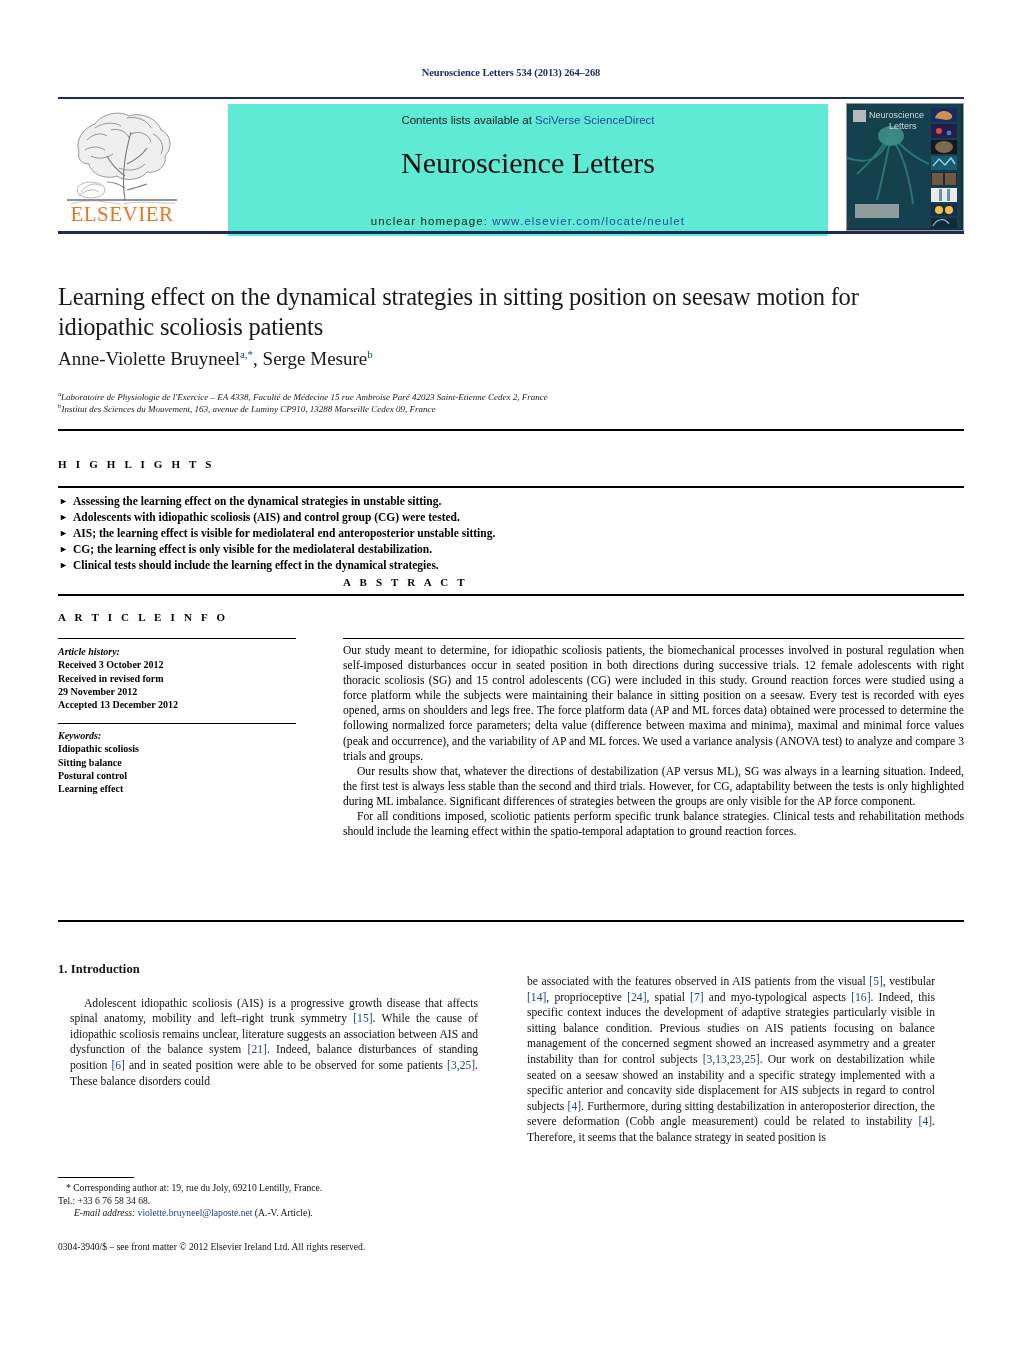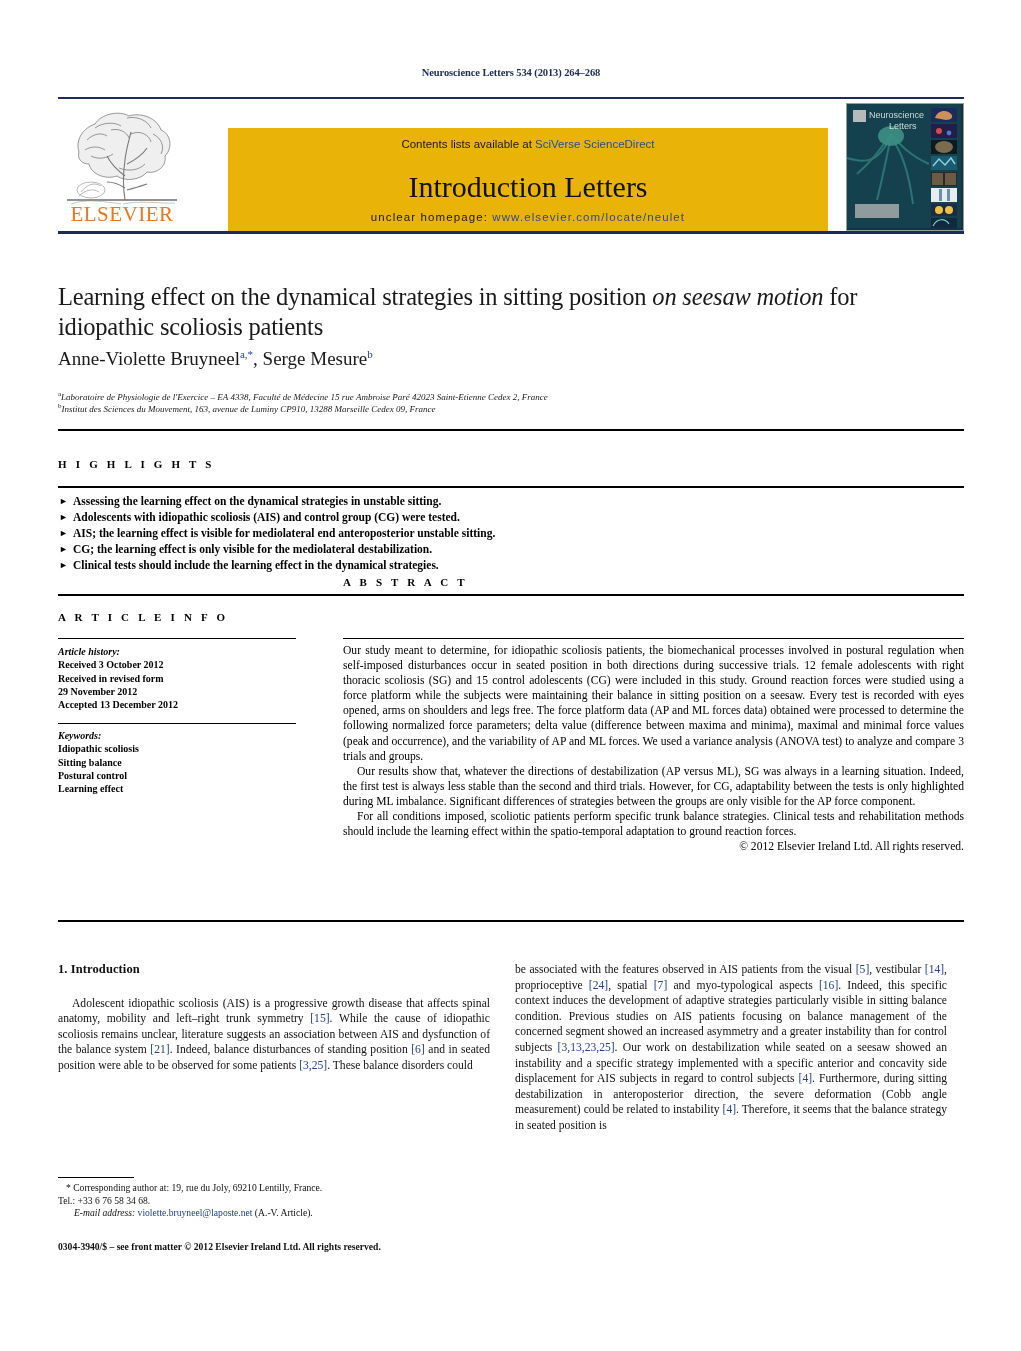--- a/index.html
+++ b/index.html
@@ -82,23 +82,22 @@
     font-family: "Liberation Serif", serif;
     font-size: 21px;
     letter-spacing: 0.5px;
     color: #e87722;
   }
   .banner-center {
     position: absolute;
     left: 170px;
     top: 2px;
     width: 600px;
-    height: 104px;
-    background: #eab308;
-    margin-top: 24px;
+    height: 132px;
+    background: #5eead4;
   }
   .contents-line {
     position: absolute;
     top: 10px;
     left: 0;
     width: 600px;
     text-align: center;
     font-family: "Liberation Sans", sans-serif;
     font-size: 11.5px;
     color: #1a1a1a;
@@ -143,21 +142,21 @@
     position: absolute;
     top: 282px;
     left: 0;
     width: 895px;
     font-family: "Liberation Serif", serif;
     font-size: 24.5px;
     line-height: 30px;
     color: #1a1a1a;
     letter-spacing: -0.2px;
   }
-  .title .it { font-style: italic; }
+  .title .it { }
   .authors {
     position: absolute;
     top: 348px;
     left: 0;
     width: 895px;
     font-family: "Liberation Serif", serif;
     font-size: 19px;
     color: #1a1a1a;
   }
   .authors sup { font-size: 11px; color: #23408e; }
@@ -322,21 +321,21 @@
     color: #111;
   }
   .col-left  { left: 0px; }
   .col-right { left: 457px; }
   .section-head {
     font-size: 12.5px;
     font-weight: bold;
     margin: 0 0 18px 0;
     letter-spacing: 0.1px;
   }
-  .col p { margin: 0; }
+  .col p { margin: 12px; }
   .ref { color: #23408e; }
 
   
   .fn-rule {
     position: absolute;
     left: 0;
     top: 1177px;
     width: 76px;
     height: 1px;
     background: #000;
@@ -356,21 +355,20 @@
   .link-blue { color: #23408e; }
   .issn-block {
     position: absolute;
     left: 0;
     top: 1241px;
     width: 440px;
     font-family: "Liberation Serif", serif;
     font-size: 9.6px;
     line-height: 12.6px;
     color: #111;
-    font-weight: bold;
   }
   .doi { color: #23408e; }
 </style>
 </head>
 <body>
 
 <div id="page">
   <div class="sheet">
 
     <div class="running-head">Neuroscience Letters 534 (2013) 264–268</div>
@@ -410,21 +408,21 @@
             <path d="M62 100 C80 96 100 100 114 99"></path>
           </g>
         </svg>
         <div class="elsevier-word">ELSEVIER</div>
       </div>
 
       <div class="banner-center">
         <div class="contents-line">
           <span>Contents lists available at </span><span class="sd-link">SciVerse ScienceDirect</span>
         </div>
-        <div class="journal-name">Introduction Letters</div>
+        <div class="journal-name">Neuroscience Letters</div>
         <div class="homepage-line">
           <span>unclear homepage: </span><span class="hp-link">www.elsevier.com/locate/neulet</span>
         </div>
       </div>
 
       <div class="cover-thumb">
         <svg width="114" height="124" viewBox="0 0 114 124">
           <rect x="0" y="0" width="114" height="124" fill="#14414d"></rect>
           <g fill="none" stroke="#2f7d7a" stroke-width="2" opacity="0.85">
             <path d="M10 70 C26 56 34 44 44 30"></path>
@@ -528,21 +526,20 @@
       <div>Idiopathic scoliosis</div>
       <div>Sitting balance</div>
       <div>Postural control</div>
       <div>Learning effect</div>
     </div>
 
     <div class="abstract">
       <p>Our study meant to determine, for idiopathic scoliosis patients, the biomechanical processes involved in postural regulation when self-imposed disturbances occur in seated position in both directions during successive trials. 12 female adolescents with right thoracic scoliosis (SG) and 15 control adolescents (CG) were included in this study. Ground reaction forces were studied using a force platform while the subjects were maintaining their balance in sitting position on a seesaw. Every test is recorded with eyes opened, arms on shoulders and legs free. The force platform data (AP and ML forces data) obtained were processed to determine the following normalized force parameters; delta value (difference between maxima and minima), maximal and minimal force values (peak and occurrence), and the variability of AP and ML forces. We used a variance analysis (ANOVA test) to analyze and compare 3 trials and groups.</p>
       <p>Our results show that, whatever the directions of destabilization (AP versus ML), SG was always in a learning situation. Indeed, the first test is always less stable than the second and third trials. However, for CG, adaptability between the tests is only highlighted during ML imbalance. Significant differences of strategies between the groups are only visible for the AP force component.</p>
       <p>For all conditions imposed, scoliotic patients perform specific trunk balance strategies. Clinical tests and rehabilitation methods should include the learning effect within the spatio-temporal adaptation to ground reaction forces.</p>
-      <p class="copyright">© 2012 Elsevier Ireland Ltd. All rights reserved.</p>
     </div>
 
     <div class="rule-abs-bottom"></div>
 
     <div class="col col-left">
       <div class="section-head">1.  Introduction</div>
       <p>
         <span style="display:inline-block;width:14px"></span><span>Adolescent idiopathic scoliosis (AIS) is a progressive growth disease that affects spinal anatomy, mobility and left–right trunk symmetry </span><span class="ref">[15]</span><span>. While the cause of idiopathic scoliosis remains unclear, literature suggests an association between AIS and dysfunction of the balance system </span><span class="ref">[21]</span><span>. Indeed, balance disturbances of standing position </span><span class="ref">[6]</span><span> and in seated position were able to be observed for some patients </span><span class="ref">[3,25]</span><span>. These balance disorders could</span>
       </p>
     </div>

